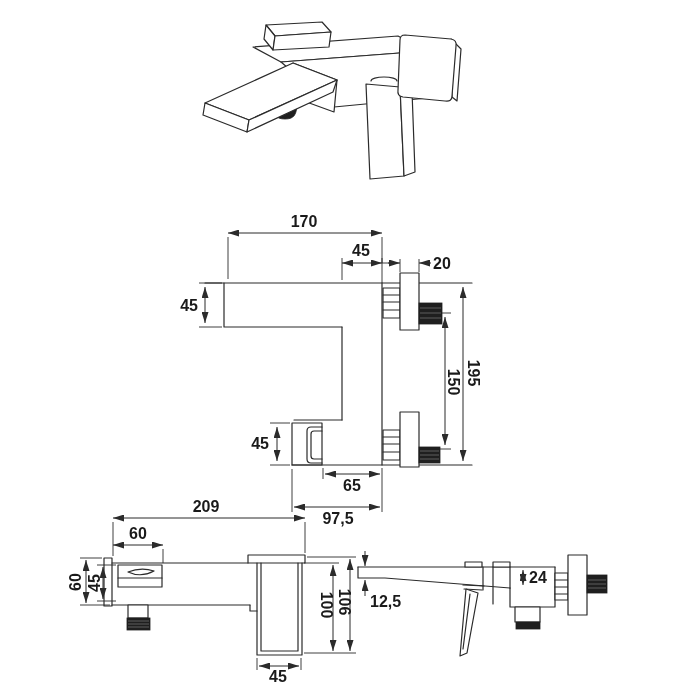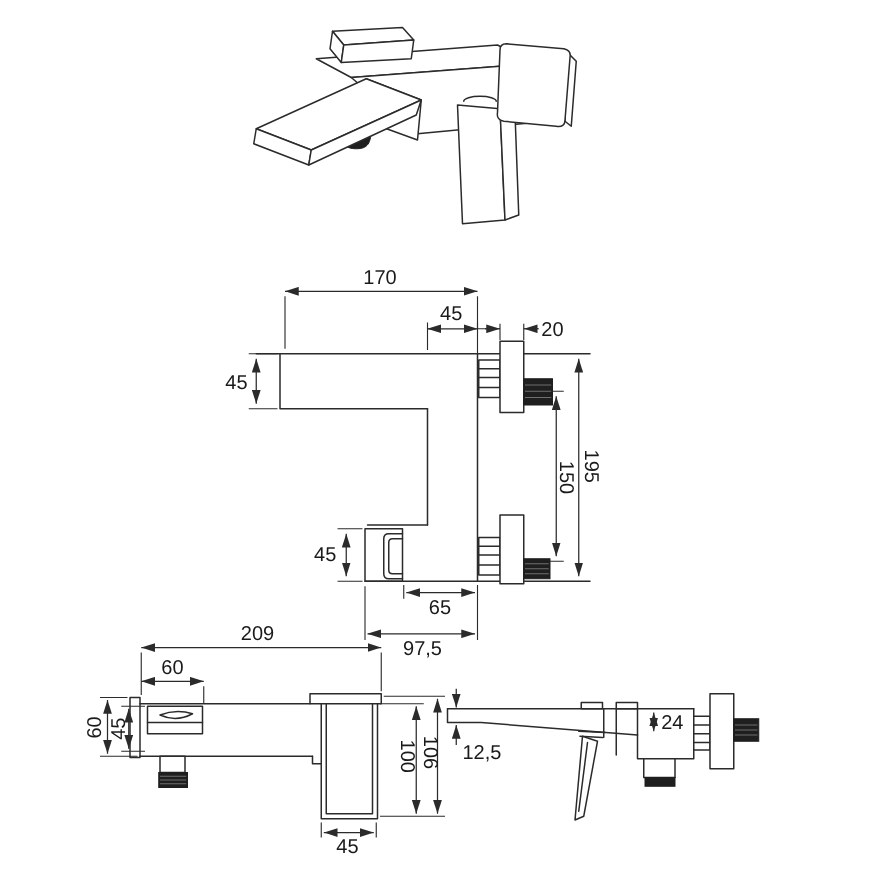--- a/index.html
+++ b/index.html
@@ -1,16 +1,16 @@
 <!DOCTYPE html>
 <html><head>
 <meta charset="utf-8">
 <style>
   html,body{margin:0;padding:0;background:#ffffff;}
-  .stage{width:700px;height:700px;position:relative;background:#ffffff;overflow:hidden;}
+  .stage{width:700px;height:700px;position:relative;background:#ffffff;overflow:hidden;font-weight:bold;}
   svg{display:block;}
   .obj{fill:none;stroke:#2b2b2b;stroke-width:1.2;stroke-linejoin:round;stroke-linecap:round;}
   .objw{fill:#ffffff;stroke:#2b2b2b;stroke-width:1.2;stroke-linejoin:round;}
   .dark{fill:#1f1f1f;stroke:#1f1f1f;stroke-width:0.8;}
   .thread{stroke:#6f6f6f;stroke-width:0.8;}
   .dim{fill:none;stroke:#2b2b2b;stroke-width:1;}
   .ext{fill:none;stroke:#2b2b2b;stroke-width:0.9;}
   text{font-family:"Liberation Sans","DejaVu Sans",sans-serif;font-size:16px;fill:#1a1a1a;}
 </style>
 </head>

